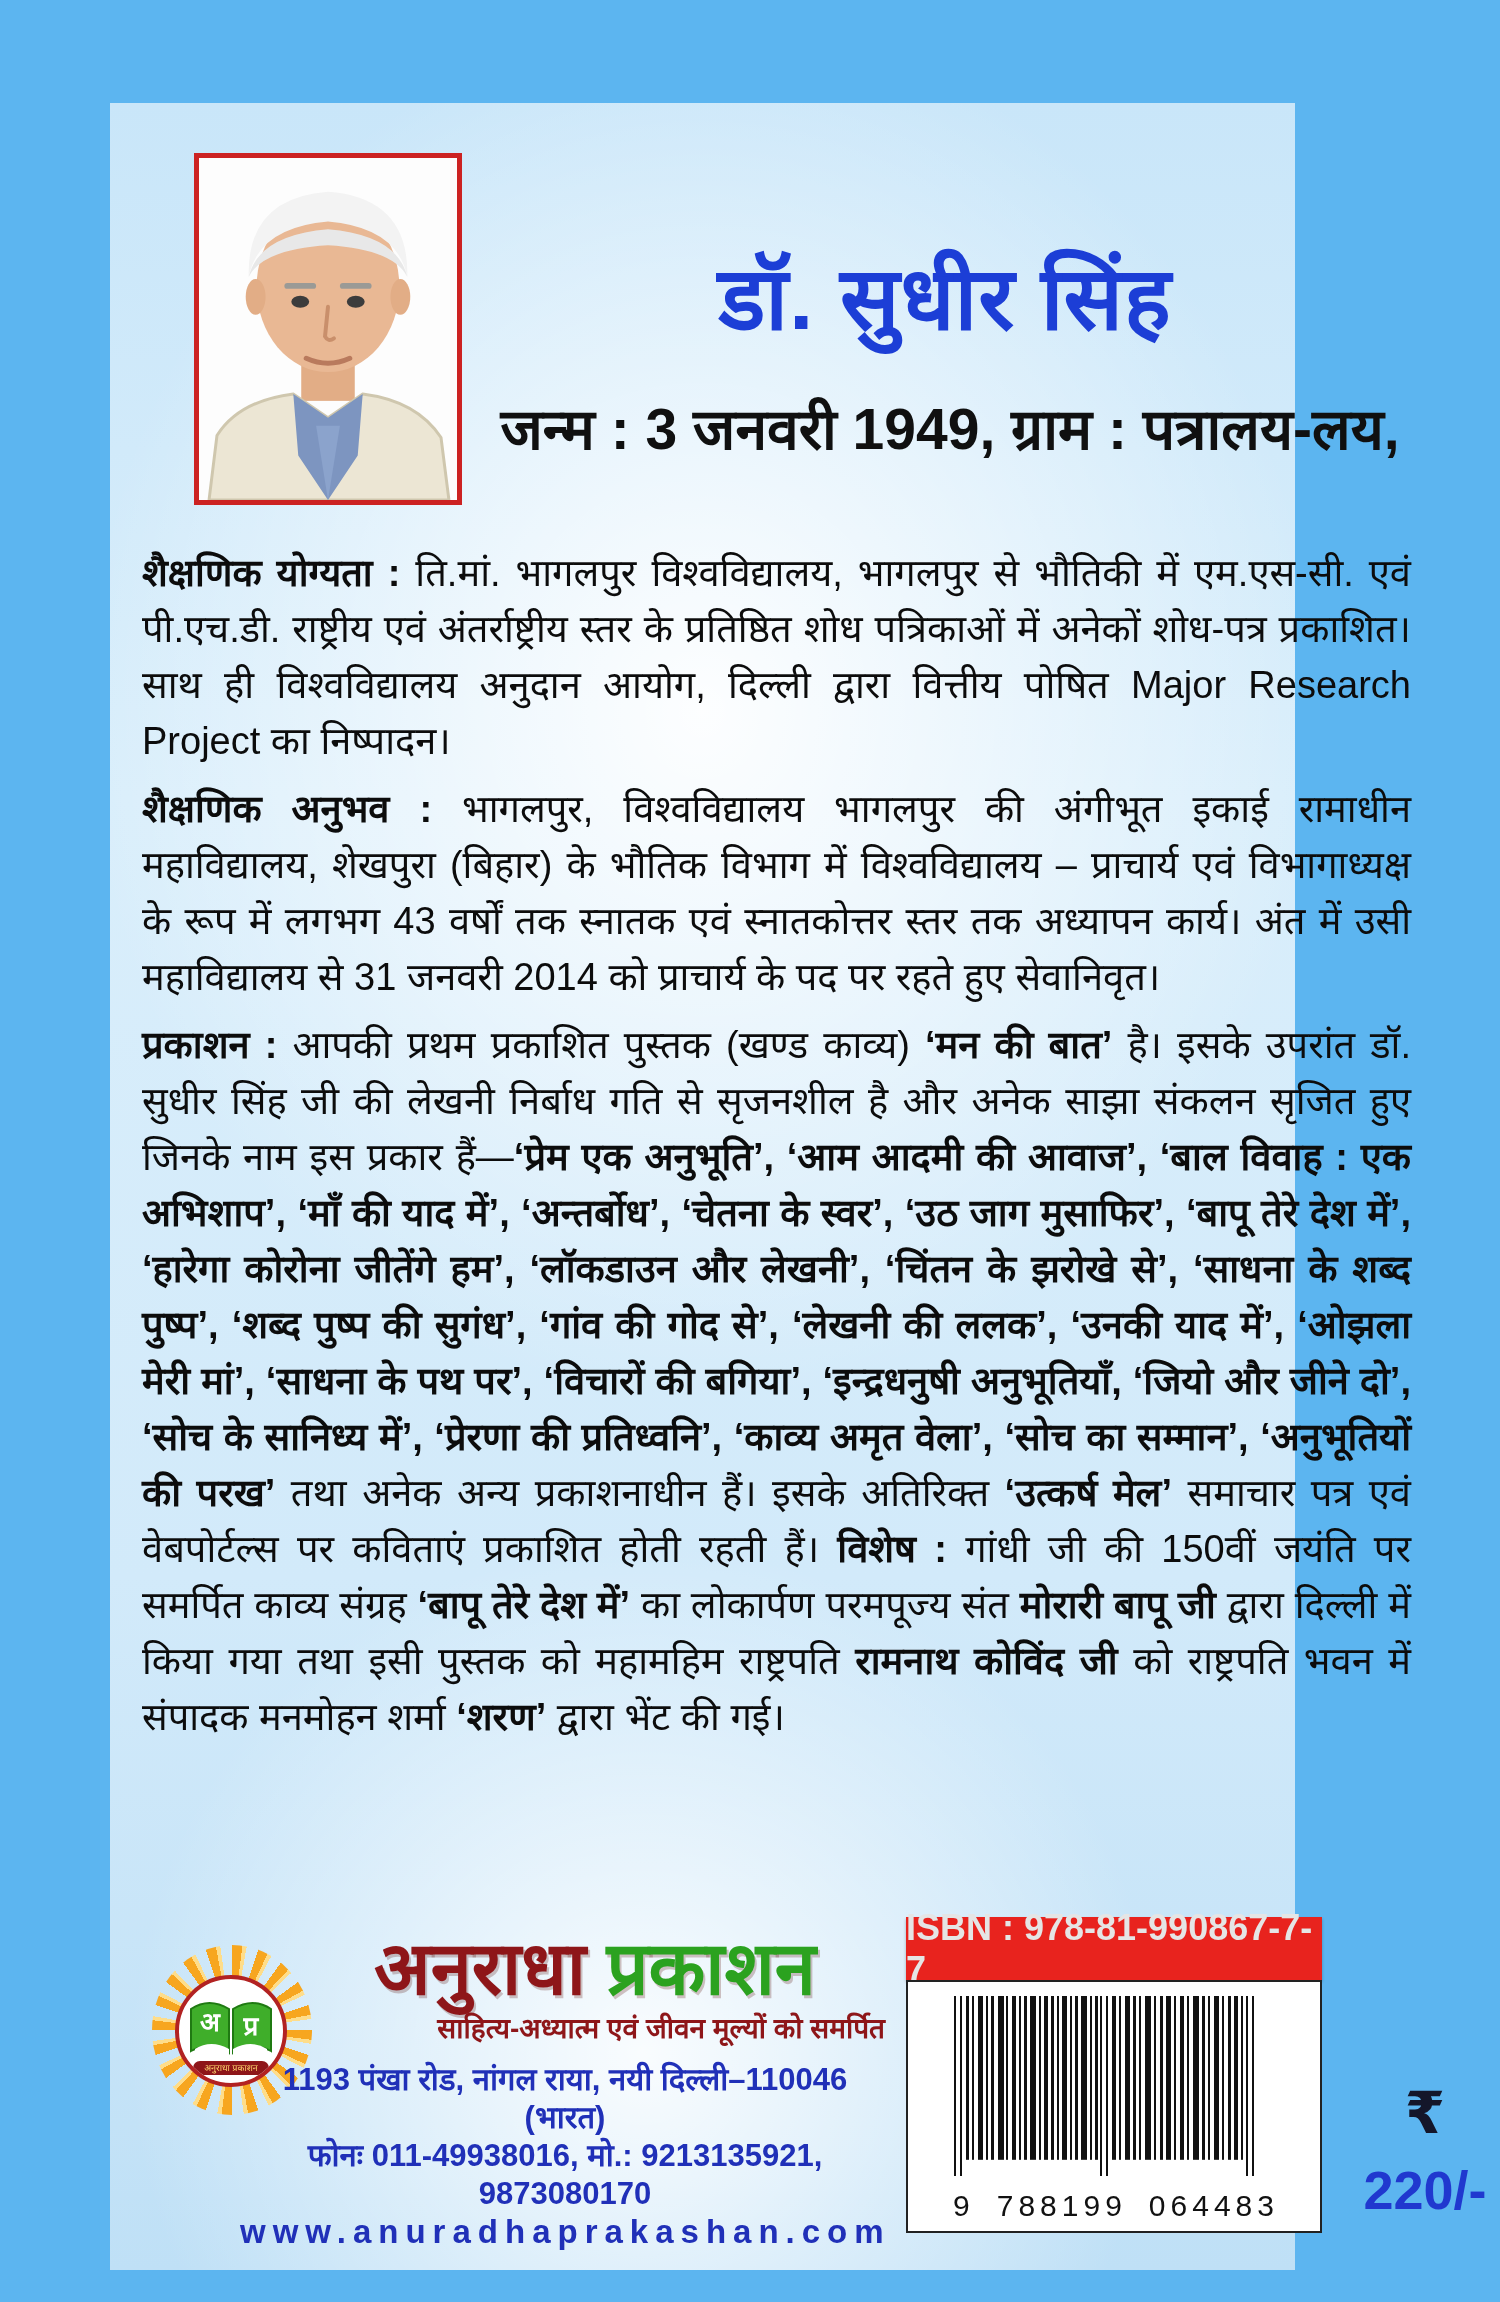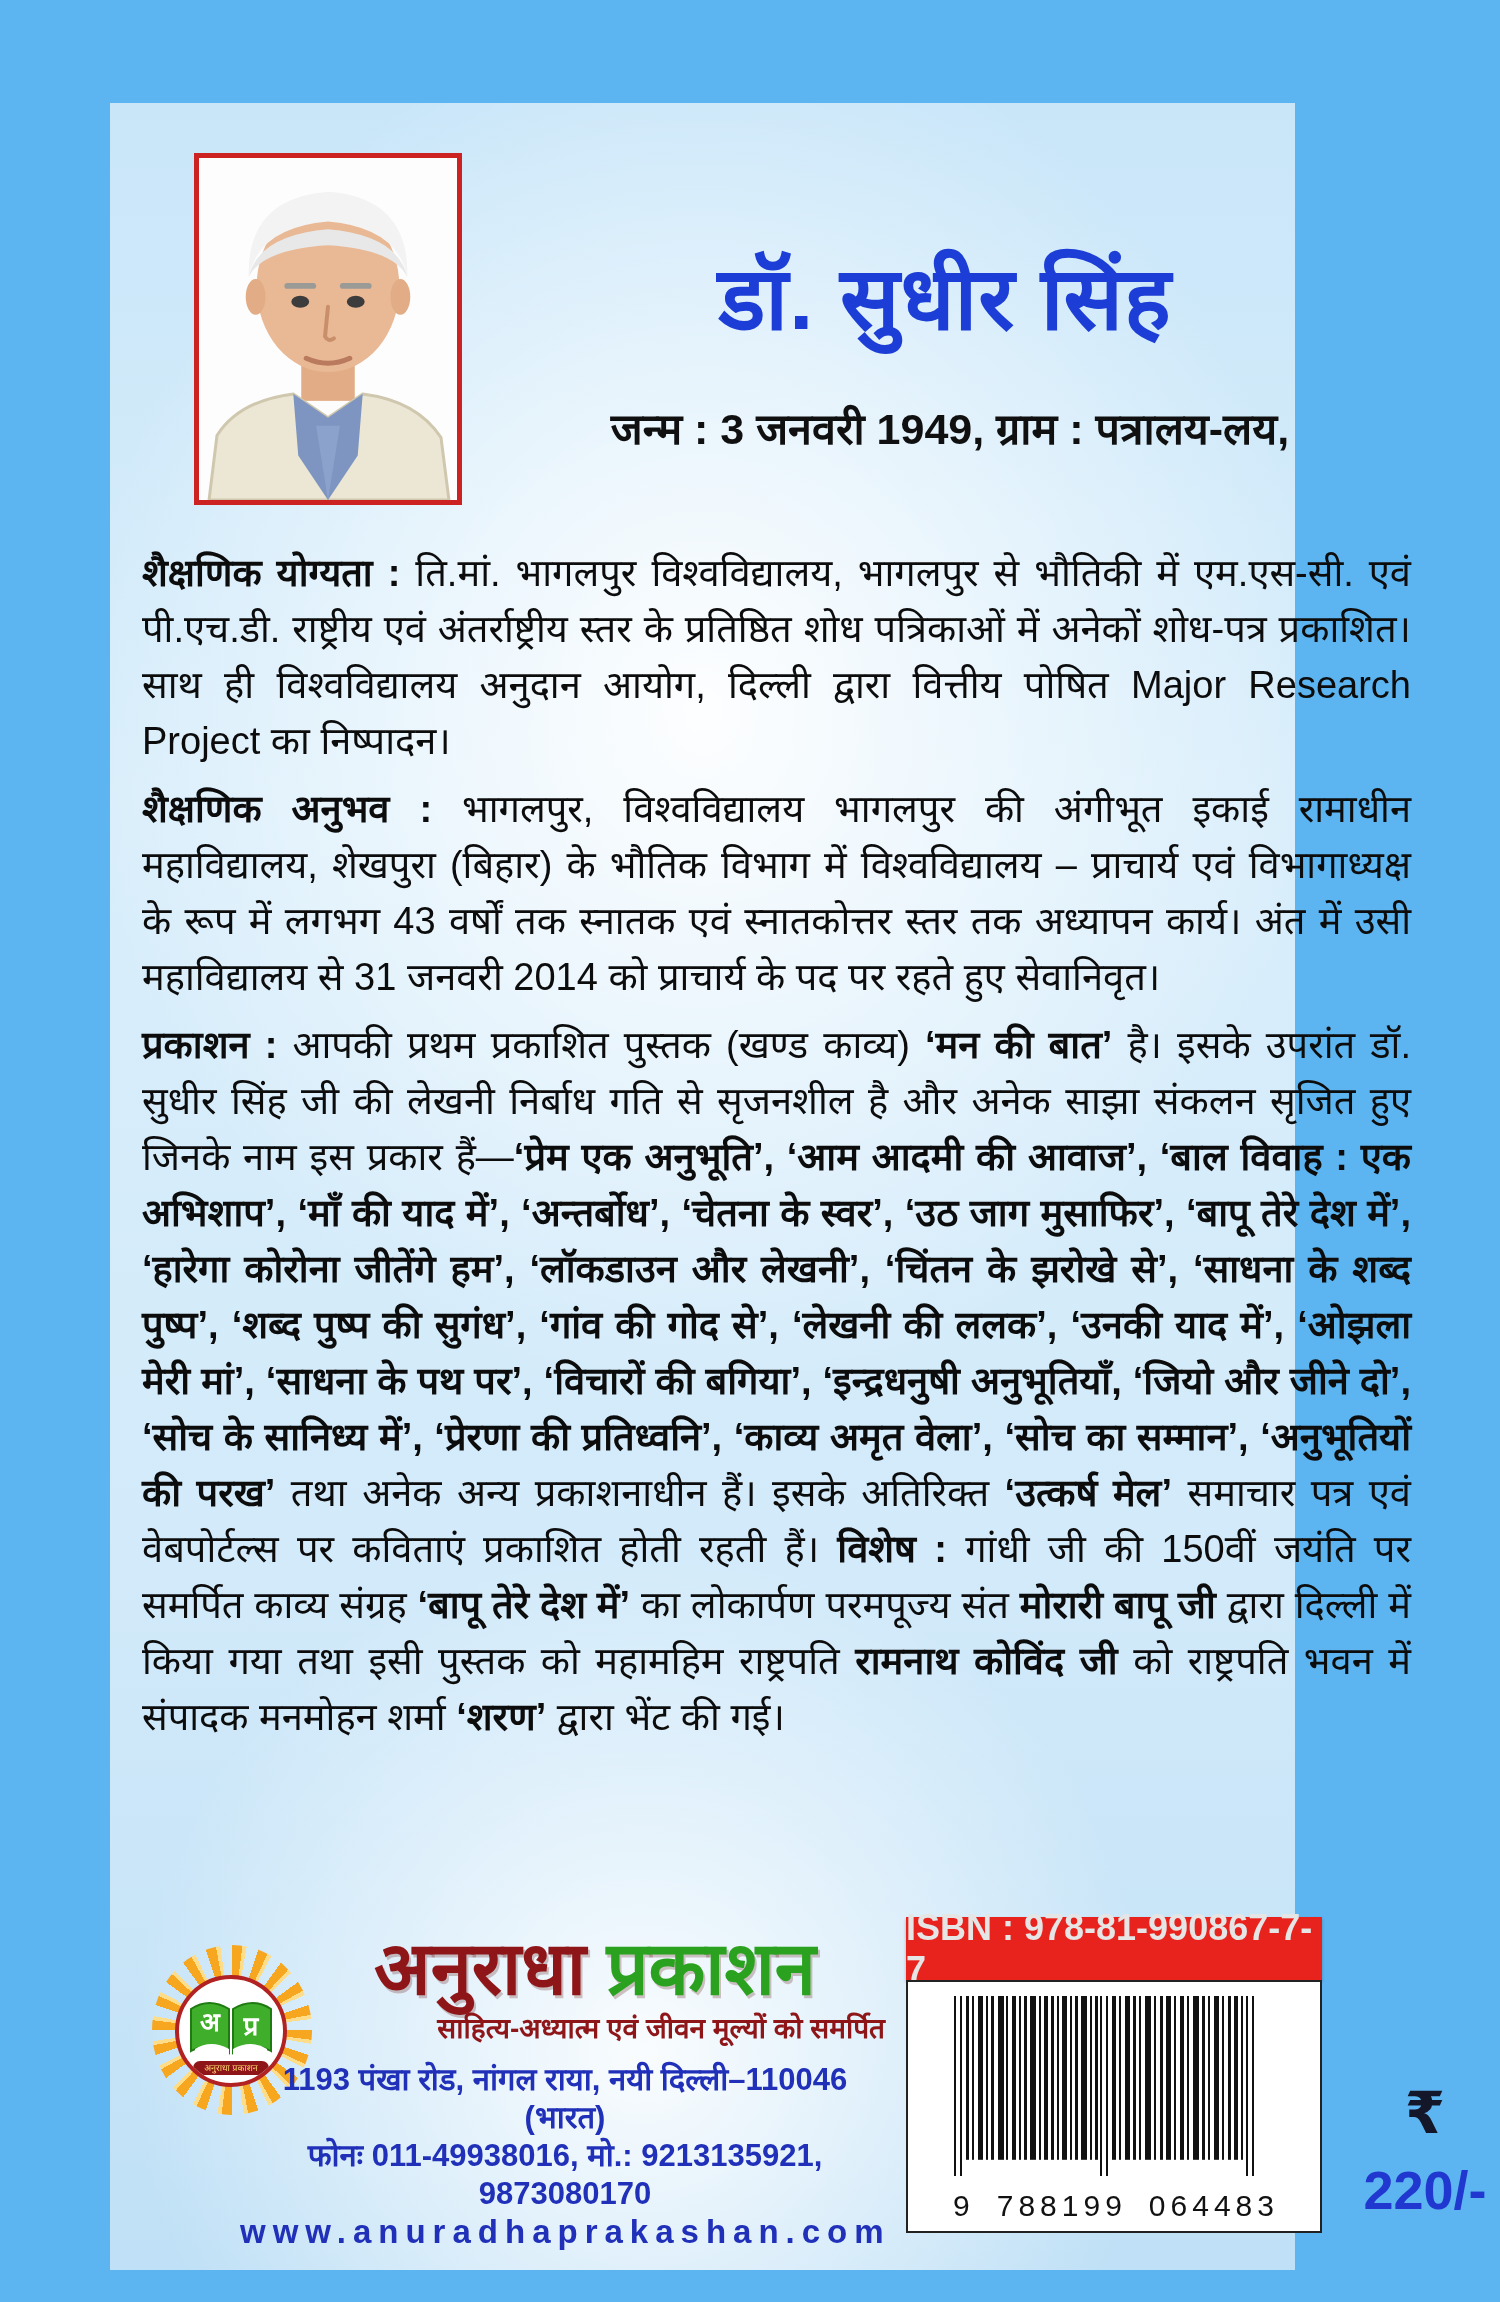--- a/index.html
+++ b/index.html
@@ -10,21 +10,21 @@
       radial-gradient(90% 55% at 50% 28%, rgba(255,255,255,.95) 0%, rgba(255,255,255,0) 58%),
       radial-gradient(70% 38% at 45% 90%, rgba(255,255,255,.9) 0%, rgba(255,255,255,0) 62%),
       linear-gradient(180deg,#c9e6f9 0%,#d9eefb 32%,#d2eafa 68%,#bfe0f6 100%);}
   
   .photo-frame{position:absolute;left:84px;top:50px;width:268px;height:352px;background:#fff;
     border:5px solid var(--frame_red);box-sizing:border-box;}
   .photo-frame svg{width:100%;height:100%;display:block;}
   .title{position:absolute;left:370px;top:132px;width:930px;text-align:center;
     font-size:88px;font-weight:800;color:var(--title_blue);letter-spacing:1px;white-space:nowrap;}
   .birth{position:absolute;left:370px;top:296px;width:940px;text-align:center;
-    font-size:43px;font-weight:700;color:#101010;line-height:60px;}
+    font-size:57px;font-weight:700;color:#101010;line-height:60px;}
   
   .bio{position:absolute;left:16px;top:442px;width:1285px;color:#0c0c0c;
     font-size:38px;line-height:56px;text-align:justify;}
   .bio p{margin:0 0 12px 16px;font-weight:500;}
   .bio .b{font-weight:800;}
   
   .logo{position:absolute;left:42px;top:1832px;width:160px;height:190px;}
   .rays{position:absolute;left:0;top:10px;width:160px;height:170px;border-radius:50%;
     background:repeating-conic-gradient(from 0deg,#f7a61f 0deg 7deg,#fedd8a 7deg 10deg,rgba(0,0,0,0) 10deg 18deg);
     box-shadow:0 0 0 0 transparent;}

